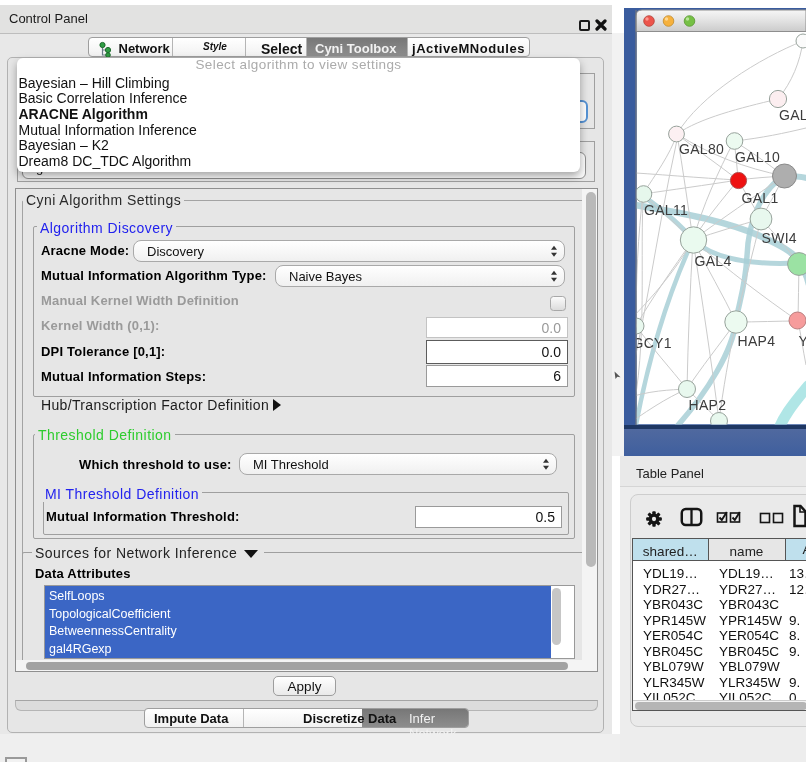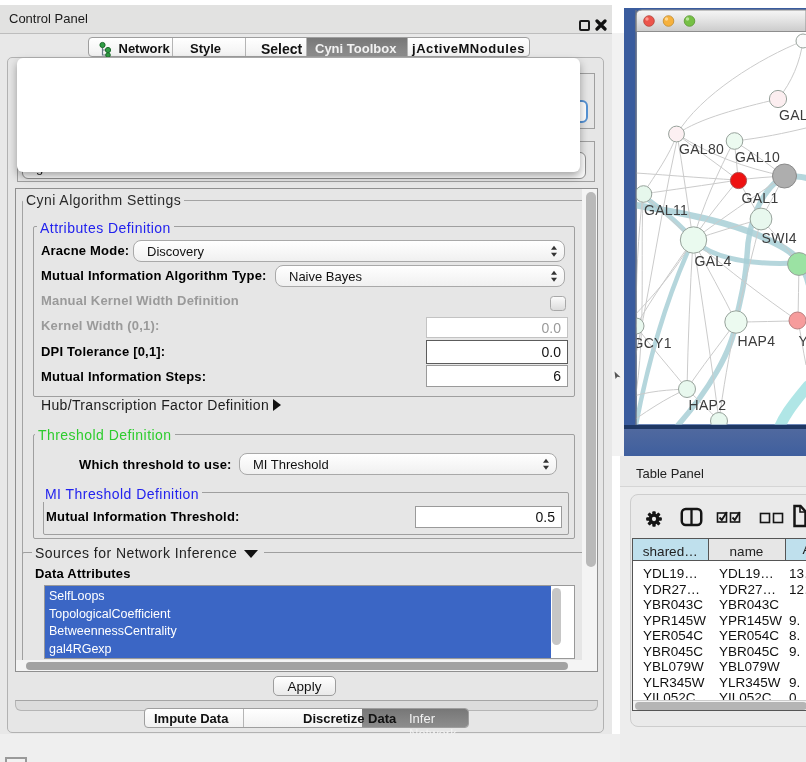--- a/index.html
+++ b/index.html
@@ -41,39 +41,39 @@
   <div class="abs" style="left:218px;top:0;width:100px;height:100%;background:linear-gradient(#777777,#8d8d8d);"></div>
   <div class="abs" style="left:318px;top:0;width:1px;height:100%;background:#b5b5b5;"></div>
 
   <svg class="abs" style="left:10px;top:2px;" width="16" height="17" viewBox="0 0 16 17">
     <path d="M3.5,5 L3.5,15 L8,15 M3.5,10 L8,10" fill="none" stroke="#6a7a88" stroke-width="1.2"></path>
     <circle cx="3.5" cy="5" r="2.6" fill="#2f9e44" stroke="#1e6b2d"></circle>
     <circle cx="9" cy="10" r="2.6" fill="#2f9e44" stroke="#1e6b2d"></circle>
     <circle cx="9" cy="15" r="2.3" fill="#2f9e44" stroke="#1e6b2d"></circle>
   </svg>
   <div class="abs" style="left:29.5px;top:2.5px;font-size:13px;font-weight:bold;color:#111;">Network</div>
-  <div class="abs" style="left:101px;top:2.5px;font-size:13px;font-weight:bold;color:#111;">Style</div>
+  <div class="abs" style="left:114px;top:2.5px;font-size:10px;font-weight:bold;color:#111;font-style:italic;">Style</div>
   <div class="abs" style="left:172px;top:2.5px;font-size:14px;font-weight:bold;color:#111;">Select</div>
   <div class="abs" style="left:226px;top:2.5px;font-size:13px;font-weight:bold;color:#f2f2f2;">Cyni Toolbox</div>
   <div class="abs" style="left:323px;top:2.5px;font-size:13px;font-weight:bold;letter-spacing:0.55px;color:#111;">jActiveMNodules</div>
 </div>
 
 <div class="abs" style="left:17px;top:73px;width:578px;height:56px;border:1px solid #9f9f9f;box-sizing:border-box;"></div>
 <div class="abs" style="left:22px;top:100px;width:566px;height:23px;border:2.5px solid #5592d4;border-radius:6px;background:#fff;box-sizing:border-box;"></div>
 <div class="abs" style="left:17px;top:141px;width:578px;height:41px;border:1px solid #9f9f9f;box-sizing:border-box;"></div>
 <div class="abs" style="left:22px;top:152px;width:564px;height:27px;border:1px solid #8f8f8f;border-radius:6px;background:#fcfcfc;box-sizing:border-box;"></div>
 <div class="abs" style="left:36px;top:160px;font-size:13px;color:#222;">galFiltered.sif</div>
 
 <div class="abs" style="left:15px;top:188px;width:583px;height:484px;background:#e6e6e6;border:1px solid #8f8f8f;box-sizing:border-box;"></div>
 
 <div class="grp" style="left:21.5px;top:199.5px;width:560px;height:462px;border-color:#a3a3a3;"></div>
 <div class="gtitle" style="left:23px;top:192px;color:#2a2a2a;">Cyni Algorithm Settings</div>
 
 <div class="grp" style="left:33px;top:226px;width:540px;height:169px;"></div>
-<div class="gtitle" style="left:37px;top:219.5px;color:#2222ee;">Attributes Definition</div>
+<div class="gtitle" style="left:37px;top:219.5px;color:#2222ee;">Algorithm Discovery</div>
 
 <div class="lbl" style="left:41px;top:242.5px;">Aracne Mode:</div>
 <div class="combo" style="left:133px;top:240px;width:432px;height:22px;">
   <div class="ct">Discovery</div>
     <div class="spin"></div>
 </div>
 <div class="lbl" style="left:41px;top:267.5px;">Mutual Information Algorithm Type:</div>
 <div class="combo" style="left:275px;top:265px;width:290px;height:22px;">
   <div class="ct">Naive Bayes</div>
     <div class="spin"></div>
@@ -352,13 +352,22 @@
   <div class="abs" style="left:10px;top:151.0px;font-size:13.5px;color:#111;">YIL052C</div>
   <div class="abs" style="left:86px;top:151.0px;font-size:13.5px;color:#111;">YIL052C</div>
   <div class="abs" style="left:156px;top:151.0px;font-size:13.5px;color:#111;">0.</div>
   </div>
 
   <div class="abs" style="left:0;top:161px;width:174px;height:11px;background:#f2f2f2;border-top:1px solid #ccc;"></div>
   <div class="abs" style="left:2px;top:162.5px;width:172px;height:8px;background:#b5b5b5;border-radius:4px;"></div>
 </div>
 
 <div class="abs" style="left:17px;top:57.5px;width:563px;height:114.5px;background:#ffffff;border-radius:6px;box-shadow:0 4px 8px rgba(0,0,0,0.35);">
+  <div class="abs" style="left:0;top:-1px;width:100%;text-align:center;font-size:13.5px;letter-spacing:0.4px;color:#ababab;">Select algorithm to view settings</div>
+  <div class="abs" style="left:1.5px;top:18px;font-size:14px;color:#111;line-height:15.7px;">
+    Bayesian – Hill Climbing<br>
+    Basic Correlation Inference<br>
+    <b>ARACNE Algorithm</b><br>
+    Mutual Information Inference<br>
+    Bayesian – K2<br>
+    Dream8 DC_TDC Algorithm
+  </div>
 </div>
 
 </body></html>

